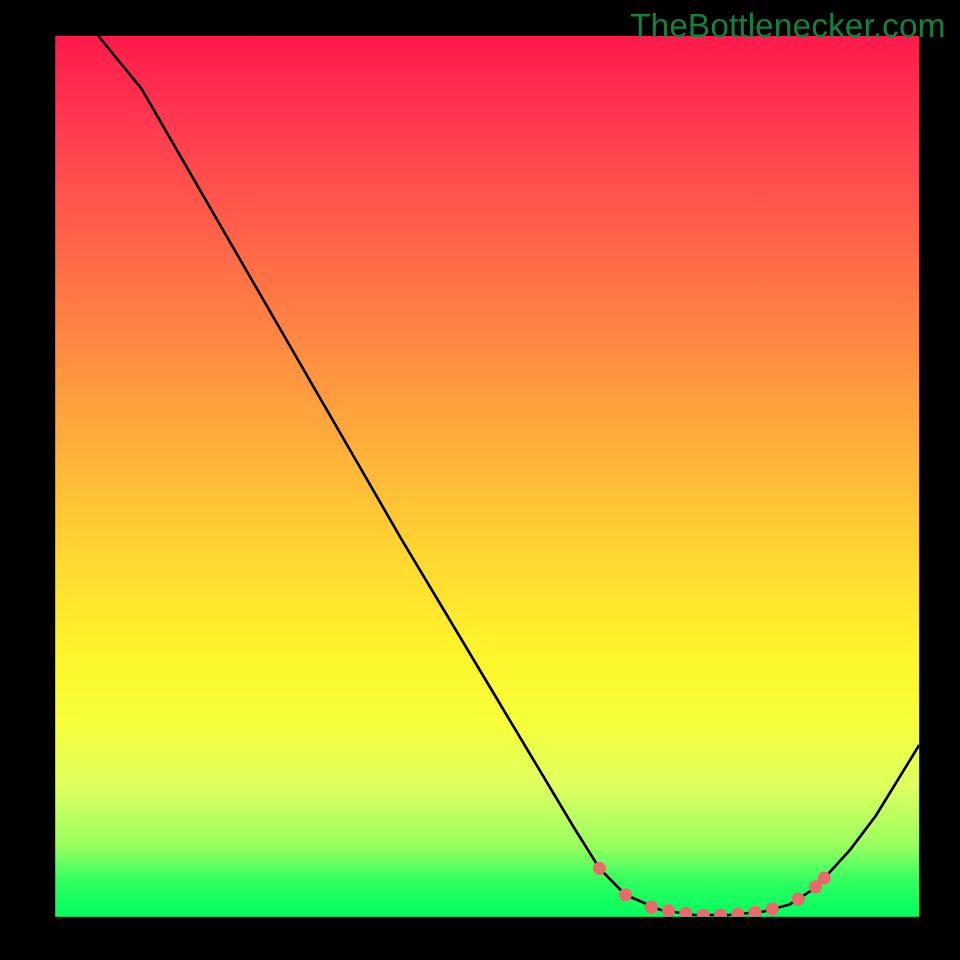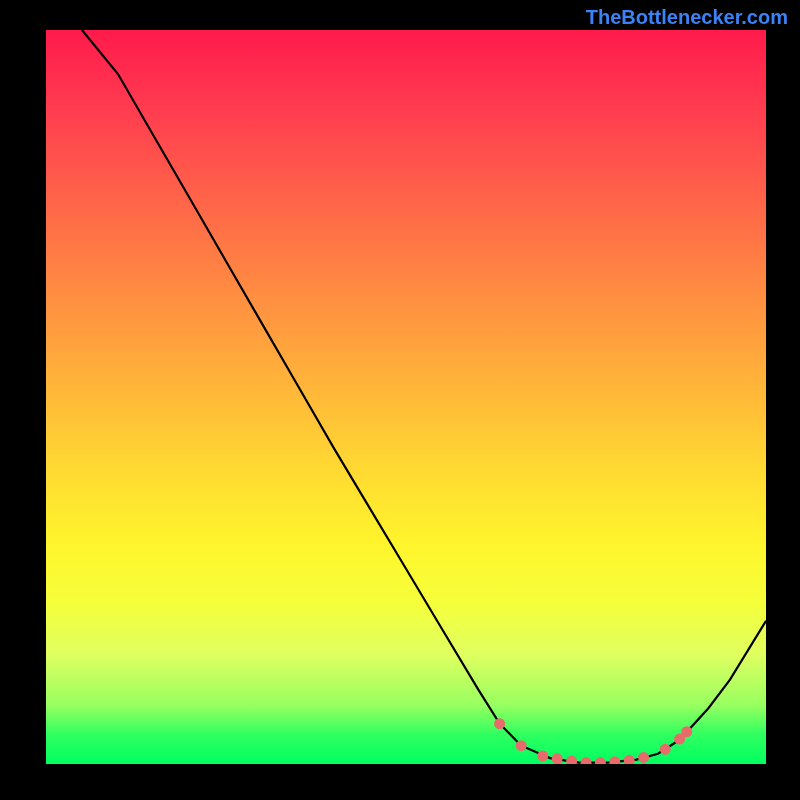--- a/index.html
+++ b/index.html
@@ -14,23 +14,23 @@
   .chart-container {
     position: relative;
     width: 800px;
     height: 800px;
     background: #000;
   }
   .attribution {
     position: absolute;
     top: 6px;
     right: 12px;
-    color: #3b82f6;
-    font-size: 20px;
-    font-weight: bold;
+    color: #15803d;
+    font-size: 28px;
+    font-weight: normal;
     z-index: 10;
   }
   .plot-area {
     position: absolute;
     left: 46px;
     top: 30px;
     width: 720px;
     height: 734px;
     background: linear-gradient(to bottom,
       #ff1a4b 0%,

